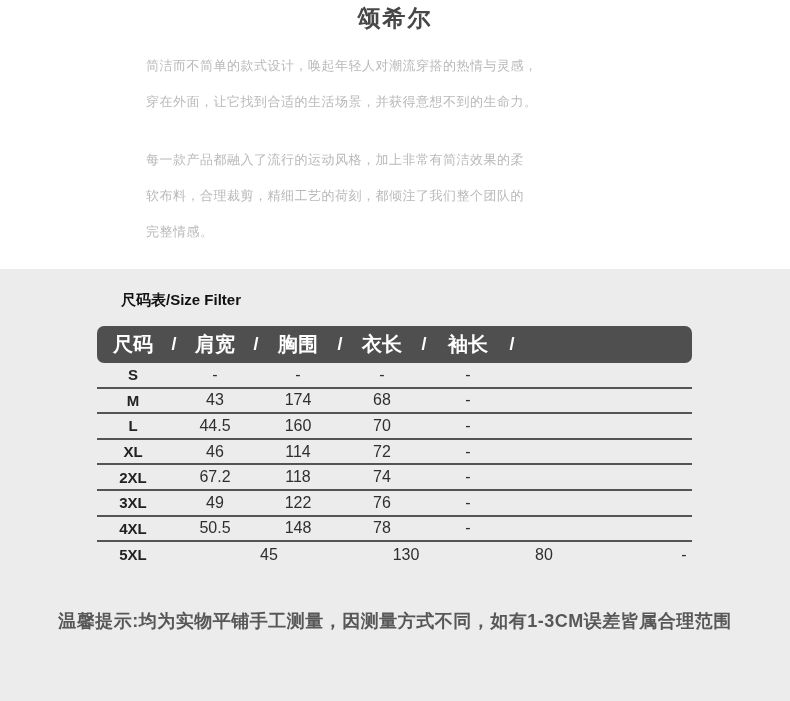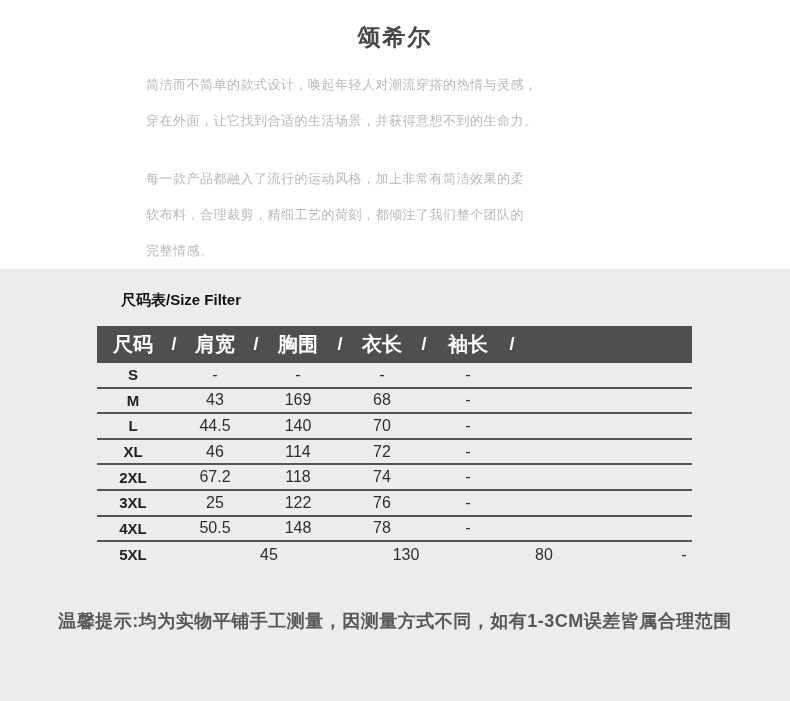--- a/index.html
+++ b/index.html
@@ -4,21 +4,21 @@
 <style>
   html,body{margin:0;padding:0;}
   body{
     width:790px;height:701px;background:#ffffff;
     font-family:"Liberation Sans","DejaVu Sans",sans-serif;
     overflow:hidden;
   }
   .page{position:relative;width:790px;height:701px;background:#ffffff;}
 
   .title{
-    margin:0;padding-top:22px;
+    margin:0;padding-top:3px;
     text-align:center;
     font-size:23px;font-weight:bold;letter-spacing:2px;
     color:var(--title_text,#474747);
   }
 
   .desc{
     margin:14px 0 0 146px;width:530px;
     font-size:13px;line-height:36px;letter-spacing:0.5px;
     color:var(--paragraph_text,#b9b9b9);
     white-space:pre-line;
@@ -39,21 +39,21 @@
   .size-table{margin:17px 0 0 97px;width:595px;}
 
   .thead,.trow{
     display:grid;
     grid-template-columns:72px 10px 72px 10px 74px 10px 74px 10px 78px 10px 1fr;
     align-items:center;
   }
   .thead{
     height:37px;
     background:var(--header_bar,#4f4f4f);
-    color:#ffffff;font-weight:bold;font-size:20px;
+    color:#ffffff;font-weight:bold;font-size:20px;border-radius:7px;
   }
   .thead .h,.thead .sl{text-align:center;}
   .thead .sl{font-size:18px;}
 
   .trow{height:23.6px;border-bottom:2px solid var(--row_line,#545454);}
   .trow:last-child{border-bottom:none;height:25px;gap:27px;}
   .trow span{text-align:center;font-size:16px;color:var(--table_text,#2f2f2f);}
   .trow span.size{font-size:15px;font-weight:600;color:#222222;}
   .trow span:nth-child(1){grid-column:1;}
   .trow span:nth-child(2){grid-column:3;}
@@ -105,29 +105,29 @@
         <span class="size">S</span>
         <span>-</span>
         <span>-</span>
         <span>-</span>
         <span>-</span>
       </div>
 
       <div class="trow">
         <span class="size">M</span>
         <span>43</span>
-        <span>169</span>
+        <span>174</span>
         <span>68</span>
         <span>-</span>
       </div>
 
       <div class="trow">
         <span class="size">L</span>
         <span>44.5</span>
-        <span>140</span>
+        <span>160</span>
         <span>70</span>
         <span>-</span>
       </div>
 
       <div class="trow">
         <span class="size">XL</span>
         <span>46</span>
         <span>114</span>
         <span>72</span>
         <span>-</span>
@@ -136,21 +136,21 @@
       <div class="trow">
         <span class="size">2XL</span>
         <span>67.2</span>
         <span>118</span>
         <span>74</span>
         <span>-</span>
       </div>
 
       <div class="trow">
         <span class="size">3XL</span>
-        <span>25</span>
+        <span>49</span>
         <span>122</span>
         <span>76</span>
         <span>-</span>
       </div>
 
       <div class="trow">
         <span class="size">4XL</span>
         <span>50.5</span>
         <span>148</span>
         <span>78</span>

